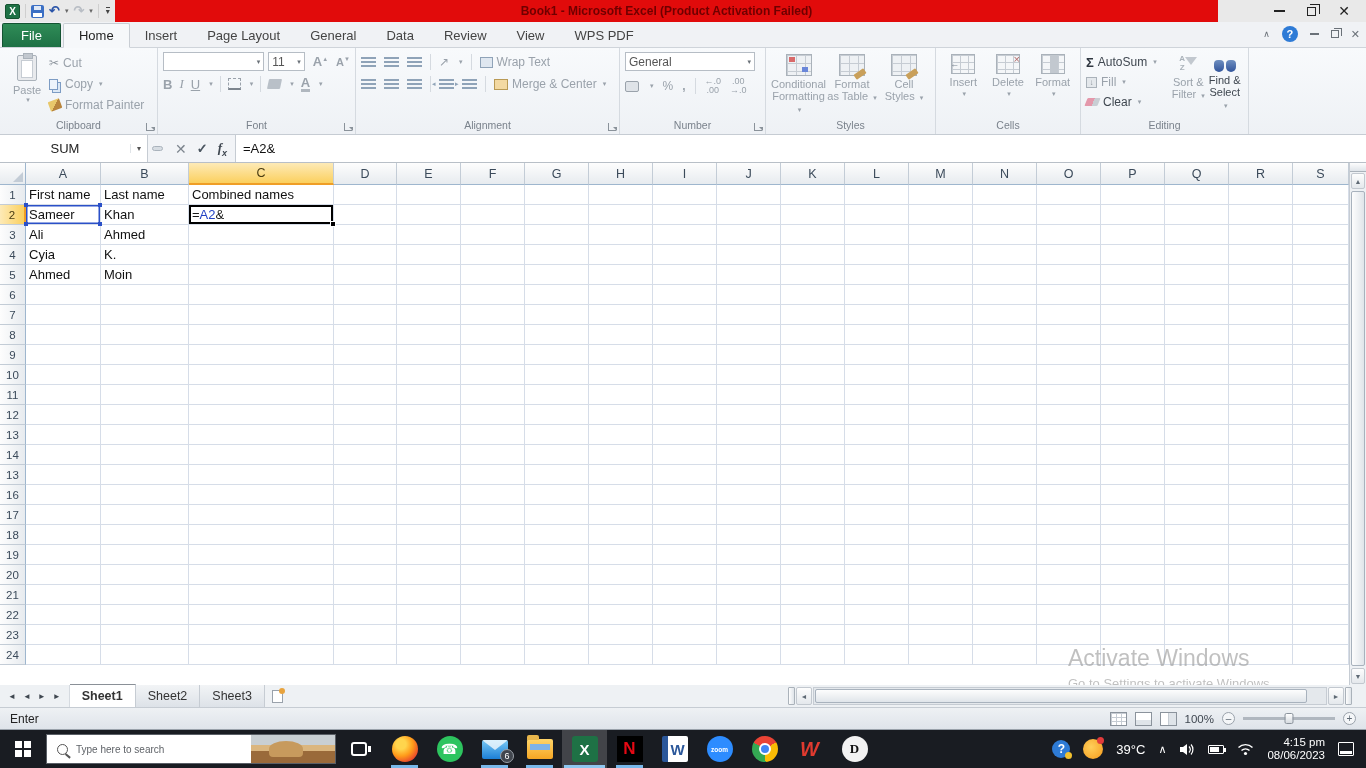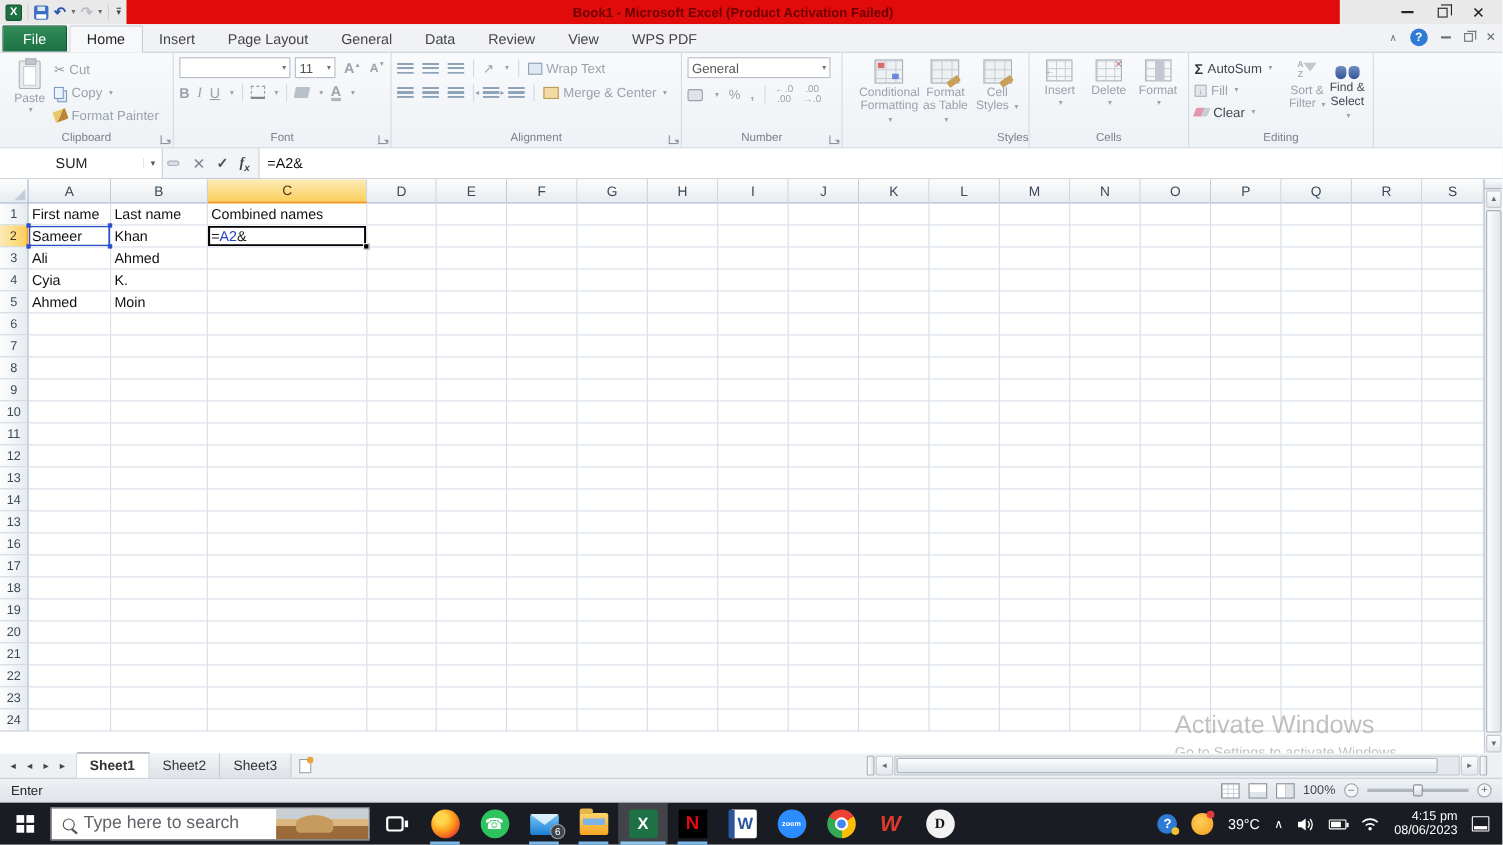--- a/index.html
+++ b/index.html
@@ -94,21 +94,21 @@
   .mergico{width:14px;height:11px;background:#f3d9a2;border:1px solid #b99a55;}
 
   
   .g-number{width:146px;}
   .g-number .gbody{flex-direction:column;gap:6px;}
   .numrow2{display:flex;align-items:center;gap:9px;font-size:12px;color:#9aa2ab;}
   .coinico{width:14px;height:11px;background:#dfe3e8;border:1px solid #9aa2ab;border-radius:2px;}
   .decsmall{font-size:9px;line-height:9px;text-align:center;color:#9aa2ab;}
 
   
-  .g-styles{width:170px;align-items:flex-end;}
+  .g-styles{width:170px;}
   .bigbtn{flex:1;display:flex;flex-direction:column;align-items:center;font-size:11px;color:#9aa2ab;line-height:12px;text-align:center;padding-top:2px;}
   .gridico{width:26px;height:22px;background:
      linear-gradient(#c6ccd3 1px,transparent 1px),linear-gradient(90deg,#c6ccd3 1px,transparent 1px),#eef1f4;
      background-size:9px 8px;border:1px solid #aab2ba;position:relative;margin-bottom:2px;}
   .gridico.cf:before{content:"";position:absolute;left:2px;top:2px;width:6px;height:5px;background:#d96a6a;}
   .gridico.cf:after{content:"";position:absolute;right:3px;bottom:3px;width:6px;height:5px;background:#6a87d9;}
   .gridico.brush:after{content:"";position:absolute;right:-2px;bottom:-2px;width:12px;height:6px;background:#c9a05a;transform:rotate(-35deg);border-radius:1px;}
 
   
   .g-cells{width:145px;}
@@ -204,21 +204,21 @@
   .zthumb{position:absolute;left:50%;transform:translateX(-50%);top:-4px;width:9px;height:11px;background:linear-gradient(#fefefe,#d7dce1);border:1px solid #8b939c;border-radius:2px;}
 
   
   .taskbar{height:38px;background:#191c22;display:flex;align-items:center;color:#fff;}
   .start{width:46px;height:38px;display:flex;align-items:center;justify-content:center;}
   .winlogo{display:grid;grid-template-columns:7px 7px;grid-template-rows:7px 7px;gap:2px;}
   .winlogo i{background:#fff;display:block;}
   .searchbox{width:290px;height:30px;background:#fff;display:flex;align-items:center;overflow:hidden;border:1px solid #5a5f66;}
   .mag{width:11px;height:11px;border:1.5px solid #555;border-radius:50%;position:relative;margin:0 8px 0 10px;flex-shrink:0;}
   .mag:after{content:"";position:absolute;right:-4px;bottom:-3px;width:6px;height:1.5px;background:#555;transform:rotate(40deg);}
-  .searchbox input{border:0;outline:0;flex:1;font-size:16px;color:#444;min-width:0;}
+  .searchbox input{border:0;outline:0;flex:1;font-size:10px;color:#444;min-width:0;}
   .searchbox input::placeholder{color:#5f6368;}
   .spic{width:84px;align-self:stretch;flex-shrink:0;background:linear-gradient(180deg,#c9cfd3 0 34%,#dbb67f 34% 58%,#9a6a3a 58% 100%);position:relative;}
   .spic:before{content:"";position:absolute;left:18px;top:6px;width:34px;height:16px;background:#c79a5d;border-radius:50% 50% 4px 4px;}
   .taskview{width:46px;height:38px;display:flex;align-items:center;justify-content:center;}
   .tvico{width:16px;height:14px;border:2px solid #fff;border-radius:3px;position:relative;}
   .tvico:before{content:"";position:absolute;right:-6px;top:2px;width:3px;height:6px;background:#fff;}
   .appicons{display:flex;align-items:center;}
   .tbi{width:45px;height:38px;display:flex;align-items:center;justify-content:center;position:relative;}
   .tbi.running:after{content:"";position:absolute;bottom:0;left:9px;right:9px;height:3px;background:#79b8ea;}
   .tbi.activeapp{background:rgba(255,255,255,.18);}

